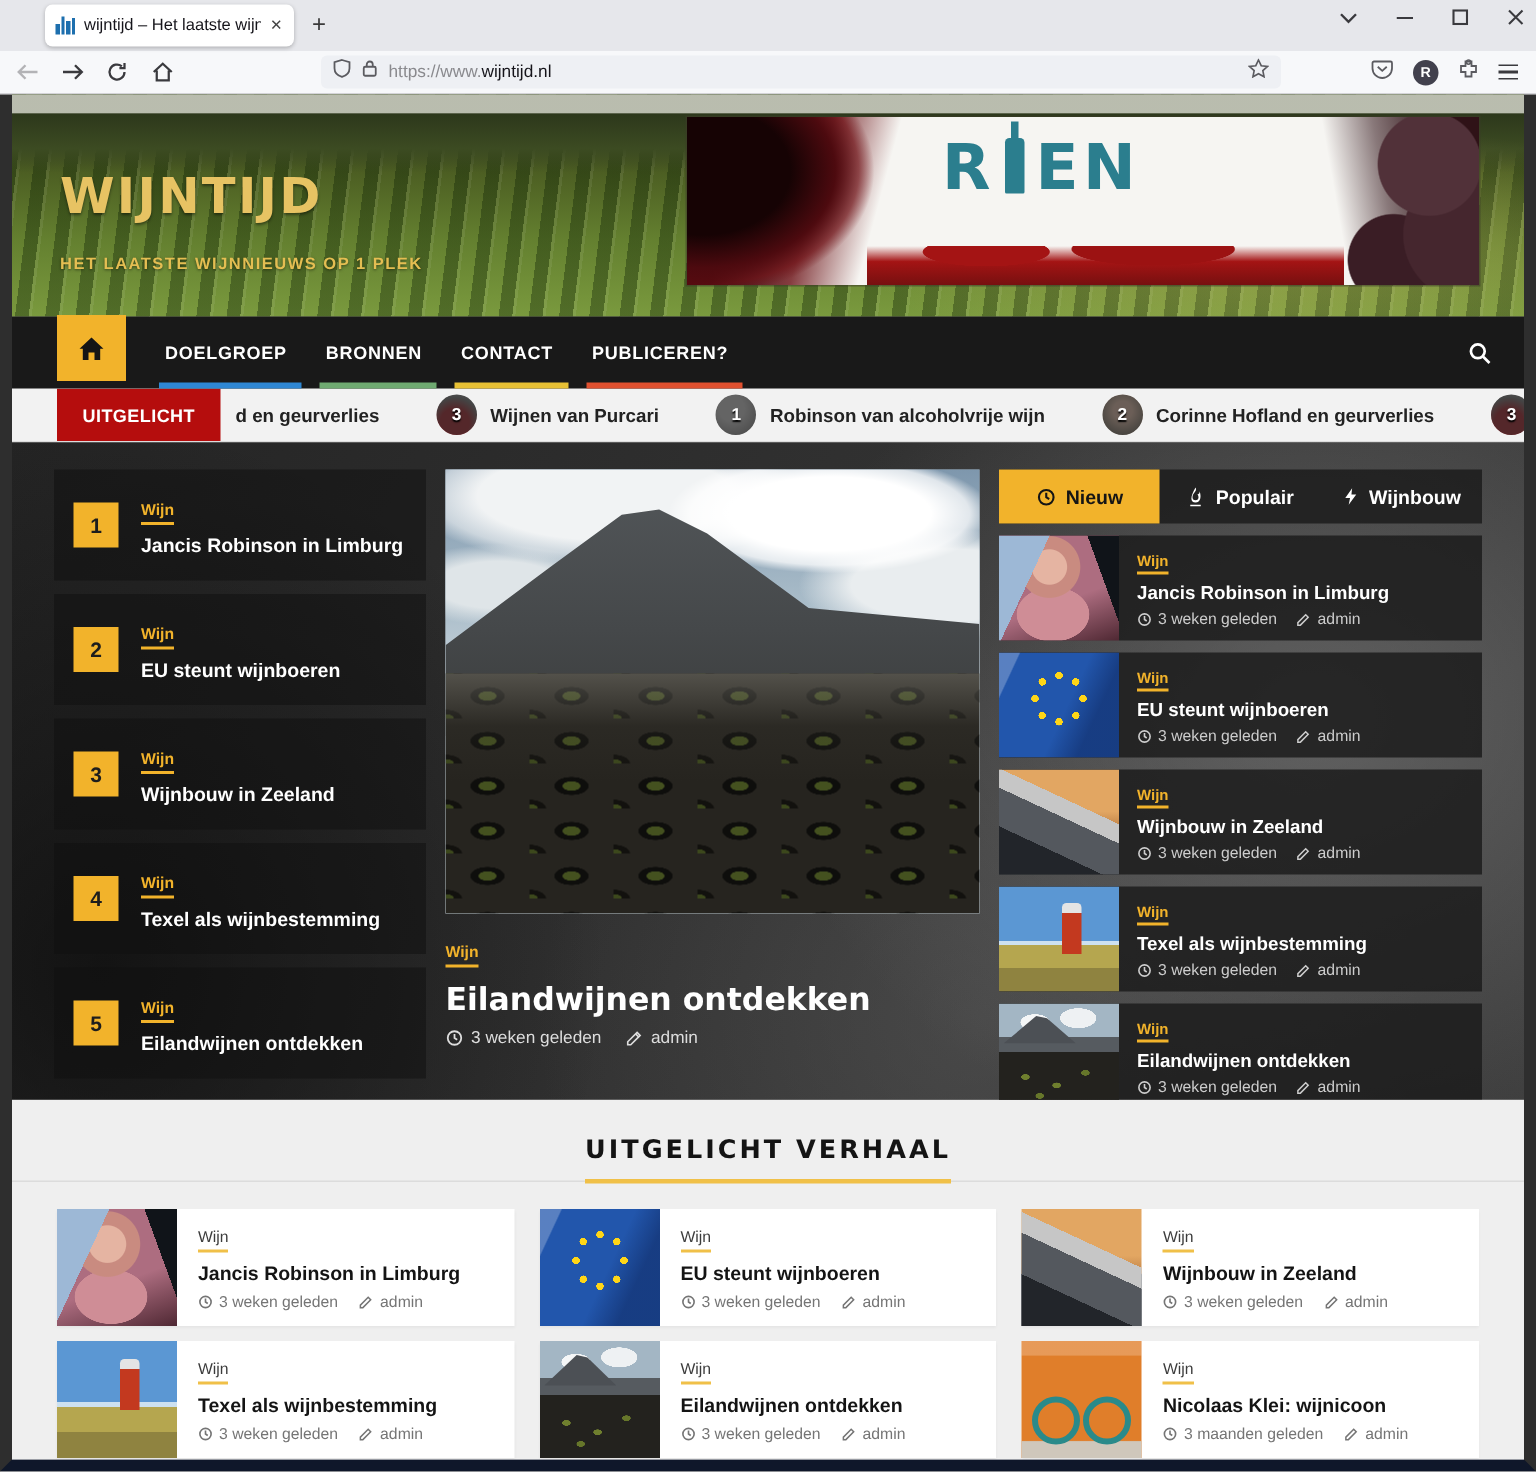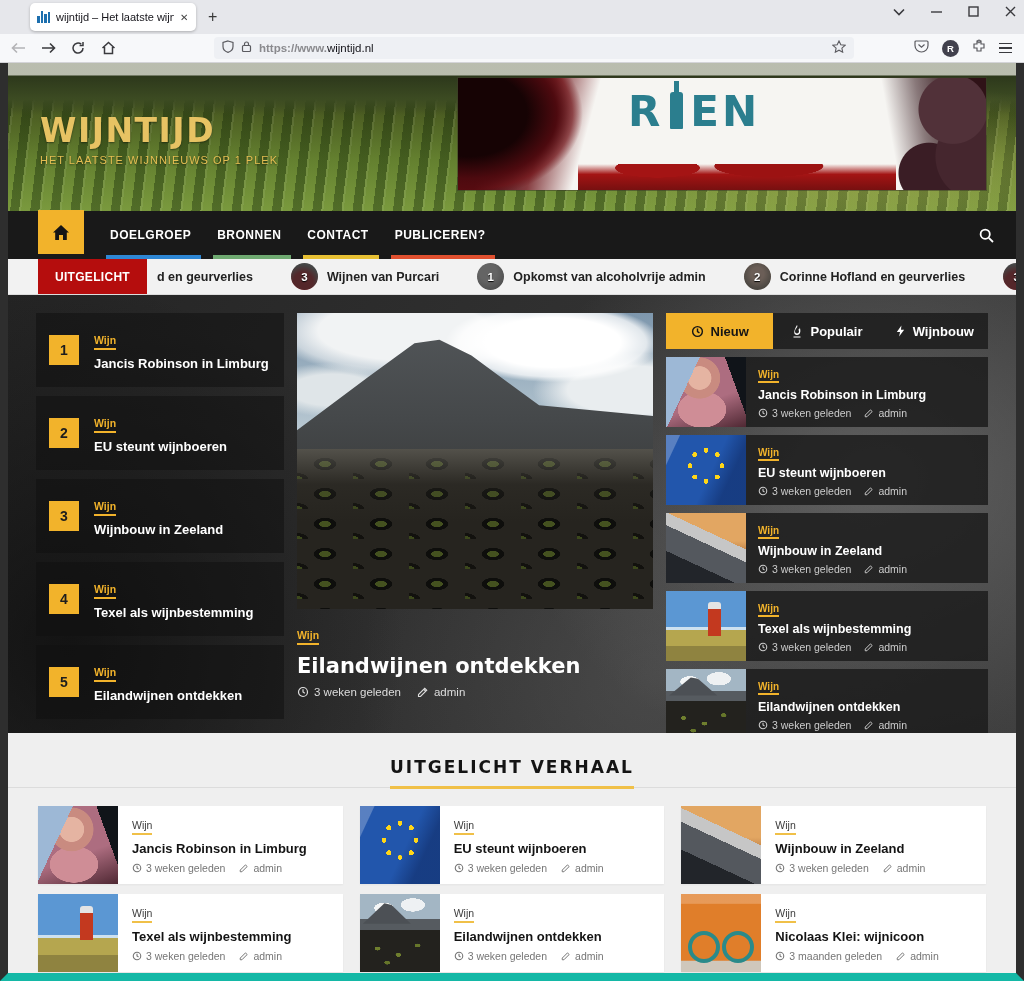--- a/index.html
+++ b/index.html
@@ -19,44 +19,44 @@
   .tab-close { font-size:10px; color:#444; cursor:pointer; }
   .newtab { font-size:16px; color:#3a3a3a; margin-left:12px; margin-bottom:8px; cursor:pointer; }
   .win-controls { position:absolute; right:8px; top:6px; display:flex; gap:26px; align-items:center; }
   .win-controls svg { display:block; }
   .toolbar { height:29px; background:#f7f8fa; display:flex; align-items:center; padding:0 8px; gap:10px;
              border-bottom:1px solid #d4d4d8; }
   .tool-ic { width:20px; height:20px; display:flex; align-items:center; justify-content:center; flex:none; }
   .urlbar { flex:1; max-width:640px; margin-left:86px; height:22px; background:#eef0f4; border-radius:4px;
             display:flex; align-items:center; padding:0 8px; gap:7px; }
   .url-text { font-size:11.5px; flex:1; }
-  .url-proto { color:#8a8a8e;font-weight:bold; } .url-domain { color:#15141a; }
+  .url-proto { color:#8a8a8e; } .url-domain { color:#15141a; }
   .chrome-right { display:flex; align-items:center; gap:13px; margin-left:auto; margin-right:4px; }
   .avatar-r { width:17px; height:17px; border-radius:50%; background:#42414d; color:#fff; font-size:9.5px;
               font-weight:bold; display:flex; align-items:center; justify-content:center; }
   .hamburger { display:flex; flex-direction:column; gap:3px; }
   .hamburger i { display:block; width:13px; height:1.6px; background:#3a3a3e; }
 
   
-  .viewport { flex:1; border-left:8px solid #2e2e2e; border-right:8px solid #2e2e2e; border-bottom:8px solid #14b8a6;
+  .viewport { flex:1; border-left:8px solid #2e2e2e; border-right:8px solid #2e2e2e; border-bottom:8px solid #0f172a;
               background:#efefef; display:flex; flex-direction:column; overflow:hidden; }
 
   
   .site-header { height:148px; position:relative; flex:none; overflow:hidden;
     background-color:#5a6e2d;
     background-image:
       radial-gradient(420px 120px at 85% 70%, rgba(235,215,120,.30), transparent 70%),
       linear-gradient(180deg, rgba(210,212,200,.85) 0 12px, transparent 13px),
       linear-gradient(180deg, #2c371b 12px, #3c4b22 36px, rgba(60,75,34,0) 52px),
       repeating-linear-gradient(97deg, rgba(15,35,5,.38) 0 9px, rgba(255,255,255,.07) 9px 11px, rgba(0,0,0,0) 11px 20px),
       linear-gradient(180deg, #46551f 40px, #637f2f 95px, #7a9a3e 148px); }
   .logo-block { position:absolute; left:32px; top:48px; }
   .site-logo { font-family:"DejaVu Sans", sans-serif; font-size:33px; font-weight:800; letter-spacing:1.5px;
                color:#e7c363; text-shadow:0 1px 2px rgba(0,0,0,.45); }
-  .site-tagline { margin-top:4px; font-size:11px; font-weight:normal; letter-spacing:1px; color:#e4be52;
+  .site-tagline { margin-top:20px; font-size:11px; font-weight:bold; letter-spacing:1px; color:#e4be52;
                   text-shadow:0 1px 2px rgba(0,0,0,.5); }
   .banner { position:absolute; right:30px; top:15px; width:528px; height:112px; background:#f6f5f2;
             box-shadow:0 0 0 1px rgba(60,60,40,.55); overflow:hidden; }
   .banner::before { content:""; position:absolute; left:0; top:0; width:175px; height:100%;
     background:
       radial-gradient(130px 95px at 6% 32%, #160304 0 45%, #4d0a0f 68%, rgba(110,15,20,.65) 80%, transparent 88%),
       linear-gradient(105deg, #2a050a 0 22%, rgba(105,14,19,.8) 48%, transparent 70%); }
   .banner::after { content:""; position:absolute; right:0; top:0; width:150px; height:100%;
     background:
       radial-gradient(circle at 78% 28%, #513139 0 34px, transparent 35px),
@@ -353,21 +353,21 @@
       <div class="tick-item">
         <span class="tick-thumb tk-purcari">
             <span>3</span>
           </span>
         <span>Wijnen van Purcari</span>
       </div>
       <div class="tick-item">
         <span class="tick-thumb tk-gray">
             <span>1</span>
           </span>
-        <span>Opkomst van alcoholvrije admin</span>
+        <span>Robinson van alcoholvrije wijn</span>
       </div>
       <div class="tick-item">
         <span class="tick-thumb tk-person">
             <span>2</span>
           </span>
         <span>Corinne Hofland en geurverlies</span>
       </div>
       <div class="tick-item">
         <span class="tick-thumb tk-purcari">
             <span>3</span>

